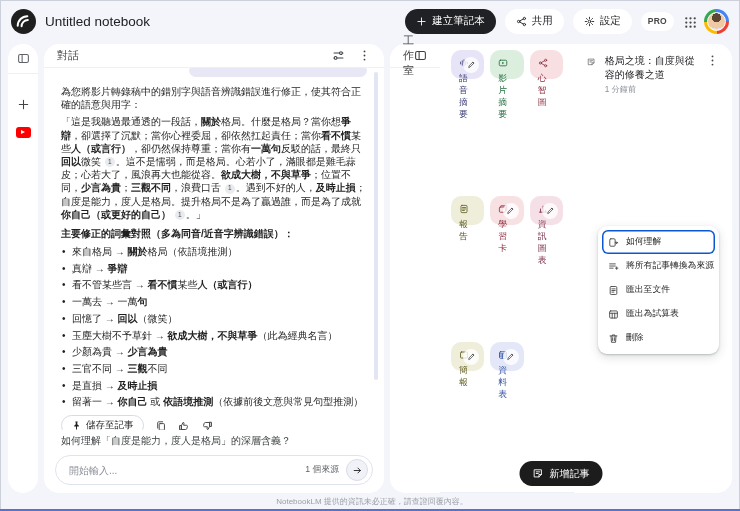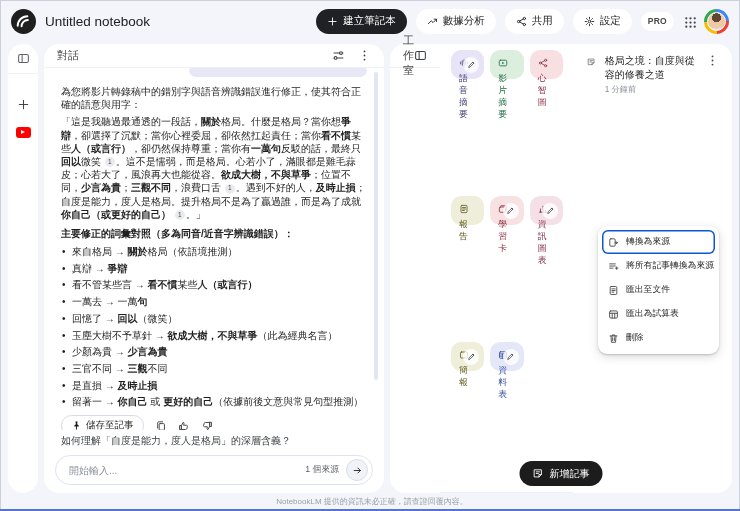--- a/index.html
+++ b/index.html
@@ -121,29 +121,20 @@
     <span class="ic">
         <svg viewBox="0 0 16 16" fill="none" stroke="currentColor" stroke-width="1.3" stroke-linecap="round" stroke-linejoin="round">
           <path d="M8 2.8v10.4M2.8 8h10.4"></path>
         </svg>
       </span>
     <span>建立筆記本</span>
   </button>
   <button class="pill">
     <span class="ic">
         <svg viewBox="0 0 16 16" fill="none" stroke="currentColor" stroke-width="1.3" stroke-linecap="round" stroke-linejoin="round">
-          <path d="M2 11.2 6.2 7l2.6 2.6 5-5"></path>
-          <path d="M10.4 4.6h3.4V8"></path>
-        </svg>
-      </span>
-    <span>數據分析</span>
-  </button>
-  <button class="pill">
-    <span class="ic">
-        <svg viewBox="0 0 16 16" fill="none" stroke="currentColor" stroke-width="1.3" stroke-linecap="round" stroke-linejoin="round">
           <circle cx="12.2" cy="3.6" r="1.7"></circle>
           <circle cx="3.8" cy="8" r="1.7"></circle>
           <circle cx="12.2" cy="12.4" r="1.7"></circle>
           <path d="M5.4 7.2l5.2-2.8M5.4 8.8l5.2 2.8"></path>
         </svg>
       </span>
     <span>共用</span>
   </button>
   <button class="pill">
     <span class="ic">
@@ -226,21 +217,21 @@
       <ul class="corrections" id="corrections">
           <li><span>來自格局 → </span><strong>關於</strong><span>格局（依語境推測）</span></li>
           <li><span>真辯 → </span><strong>爭辯</strong></li>
           <li><span>看不管某些言 → </span><strong>看不慣</strong><span>某些</span><strong>人（或言行）</strong></li>
           <li><span>一萬去 → 一萬</span><strong>句</strong></li>
           <li><span>回憶了 → </span><strong>回以</strong><span>（微笑）</span></li>
           <li><span>玉塵大樹不予草針 → </span><strong>欲成大樹，不與草爭</strong><span>（此為經典名言）</span></li>
           <li><span>少顏為貴 → </span><strong>少言為貴</strong></li>
           <li><span>三官不同 → </span><strong>三觀</strong><span>不同</span></li>
           <li><span>是直損 → </span><strong>及時止損</strong></li>
-          <li><span>留著一 → </span><strong>你自己</strong><span> 或 </span><strong>更好的自己</strong><span>（依據前後文意與常見句型推測）</span></li>
+          <li><span>留著一 → </span><strong>你自己</strong><span> 或 </span><strong>依語境推測</strong><span>（依據前後文意與常見句型推測）</span></li>
         </ul>
       <div class="actions">
         <button class="save-pill">
           <span class="ic">
               <svg viewBox="0 0 16 16" fill="none" stroke="currentColor" stroke-width="1.3" stroke-linecap="round" stroke-linejoin="round">
                 <path d="M6.2 2.2h3.6l-.5 1-.2 3 2.4 2.3v1H8.7v3.6L8 14.5l-.7-1.4V9.5H4.6v-1L7 6.2l-.3-3z" fill="currentColor" stroke="none"></path>
               </svg>
             </span>
           <span>儲存至記事</span>
         </button>
@@ -395,21 +386,21 @@
       </button>
     </div>
     <div class="ctx-menu" id="ctx-menu">
         <div class="menu-item active">
           <span class="ic">
             <svg viewBox="0 0 16 16" fill="none" stroke="currentColor" stroke-width="1.3" stroke-linecap="round" stroke-linejoin="round">
               <rect x="2.6" y="2.6" width="7.8" height="10.8" rx="1.5"></rect>
               <path d="M10.4 8.4h3.2m0 0-1.6-1.6m1.6 1.6-1.6 1.6"></path>
             </svg>
           </span>
-          <span>轉換為來源</span>
+          <span>如何理解</span>
         </div>
         <div class="menu-item">
           <span class="ic">
             <svg viewBox="0 0 16 16" fill="none" stroke="currentColor" stroke-width="1.3" stroke-linecap="round" stroke-linejoin="round">
               <path d="M2.4 4.2h8.2M2.4 7.3h8.2M2.4 10.4h5M10.8 10.4h3.6M12.6 8.6v3.6"></path>
             </svg>
           </span>
           <span>將所有記事轉換為來源</span>
         </div>
         <div class="menu-item">

